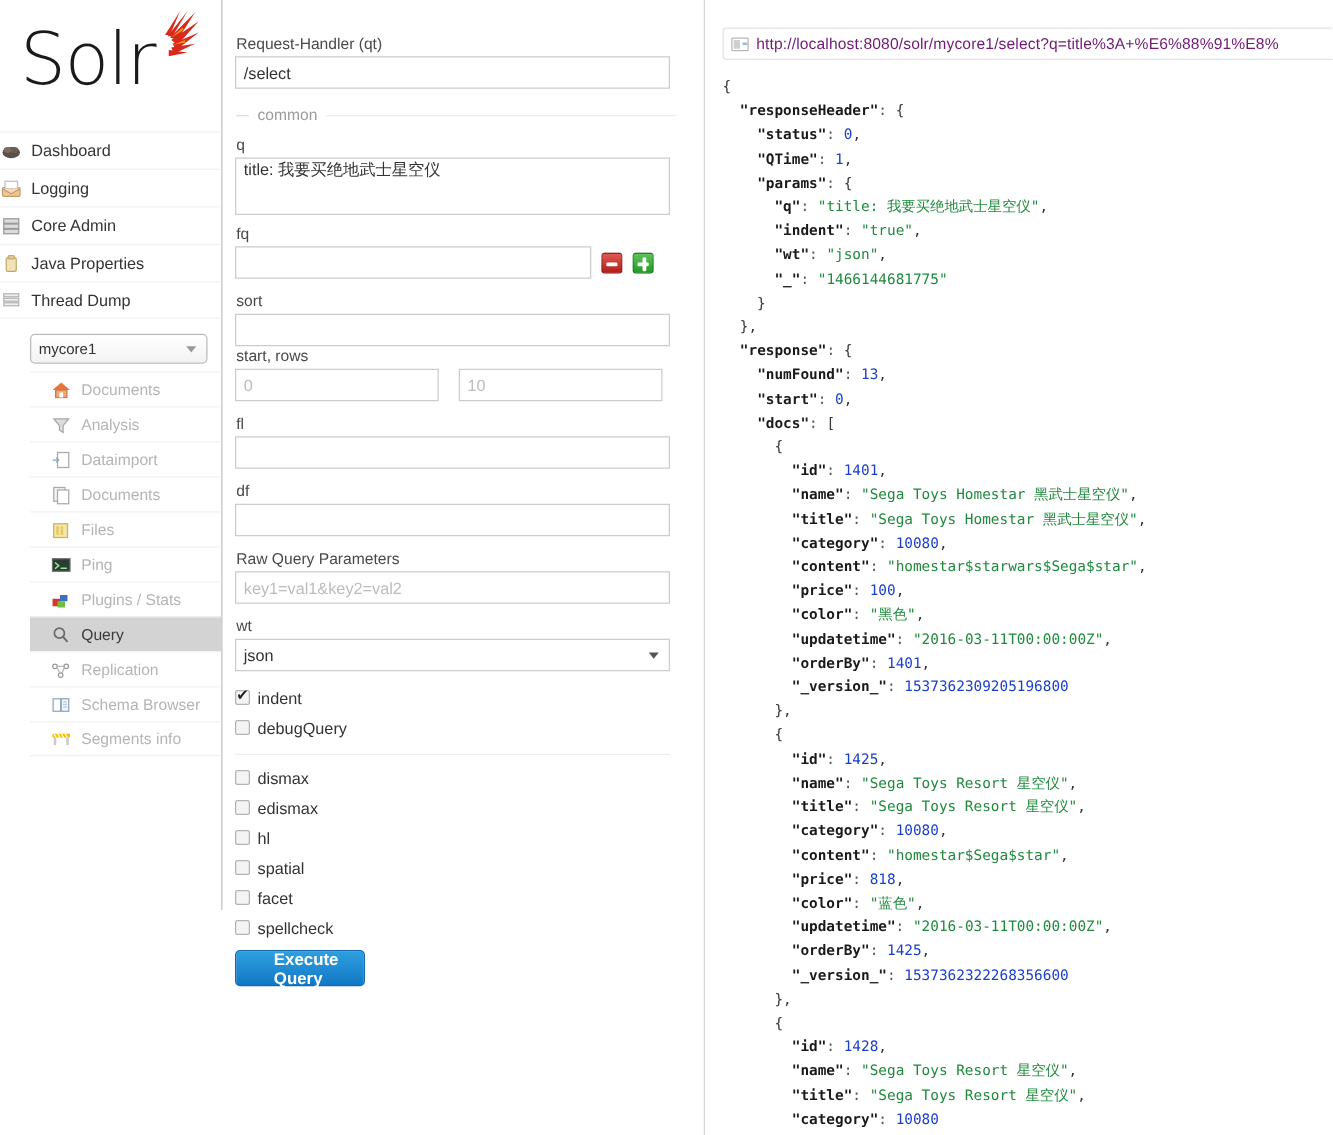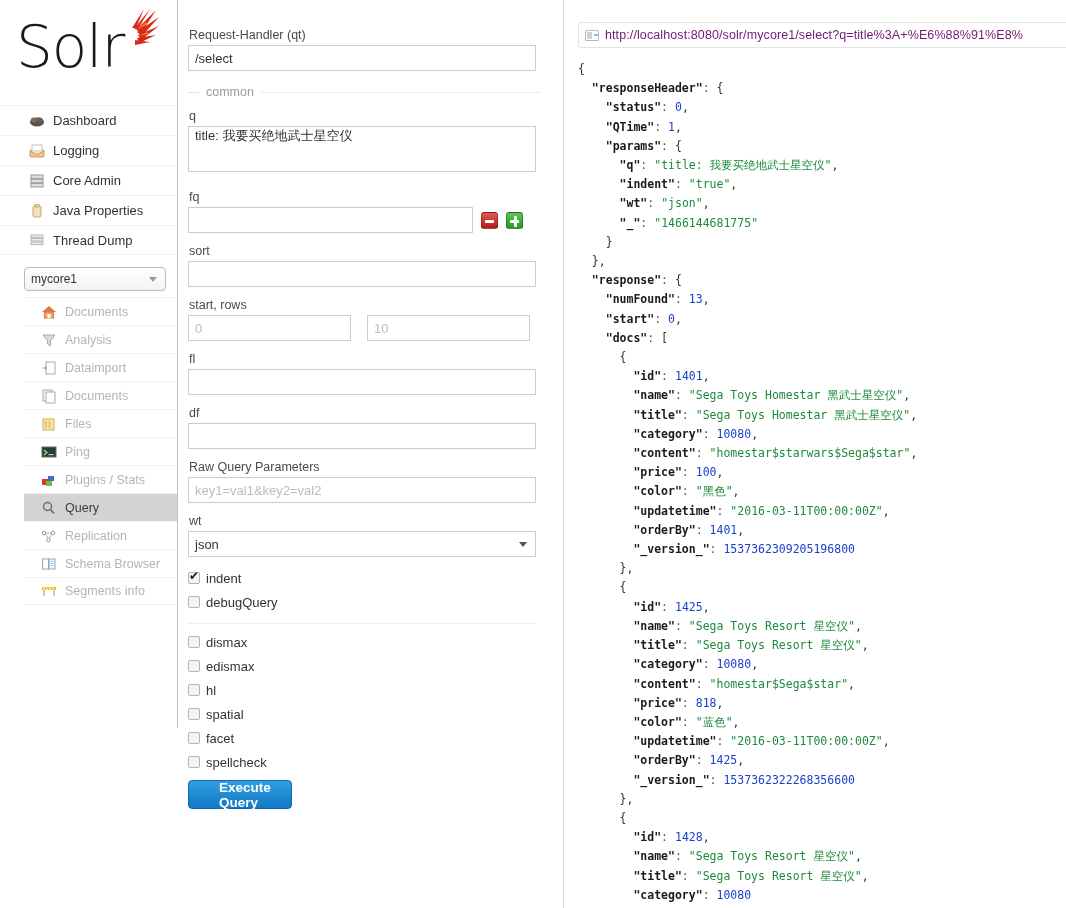--- a/index.html
+++ b/index.html
@@ -23,21 +23,21 @@
   .logo-text {
     font-family: "DejaVu Sans", sans-serif;
     font-size: 58px; font-weight: 300; color: #1a1a1a;
     letter-spacing: -1px; line-height: 1; margin-top: 8px;
   }
   .logo-burst { position: absolute; left: 106px; top: 8px; width: 54px; height: 48px; }
 
   .nav-main { margin-top: 10px; }
   .nav-item {
     display: flex; align-items: center;
-    height: 30px; padding-left: 28px;
+    height: 30px; 
     font-size: 13px; color: #333;
     border-top: 1px solid #f0f0f0;
     cursor: pointer;
   }
   .nav-item:last-child { border-bottom: 1px solid #f0f0f0; }
   .nav-ico { width: 18px; height: 16px; margin-right: 7px; position: relative; flex: 0 0 18px; }
 
   .core-select-wrap { padding: 12px 16px 6px 24px; }
   .core-select {
     width: 142px; height: 24px;
@@ -407,31 +407,31 @@
 
     <div class="fieldset-legend">
       <span class="dash"></span>
       <span>common</span>
       <span class="rule"></span>
     </div>
 
     <div class="fld-label">q</div>
     <textarea class="q-area" style="">title: 我要买绝地武士星空仪</textarea>
 
-    <div class="fld-label" style="margin-top:18px">fq</div>
+    <div class="fld-label" style="margin-top:8px">fq</div>
     <div class="row-fq">
       <input class="txt txt-fq" value="" style="">
       <div class="btn-sq btn-minus"></div>
       <div class="btn-sq btn-plus"></div>
     </div>
 
     <div class="fld-label" style="margin-top:11px">sort</div>
     <input class="txt" value="" style="">
 
-    <div class="fld-label" style="margin-top:11px">start, rows</div>
+    <div class="fld-label" style="margin-top:1px">start, rows</div>
     <div class="row-sr">
       <input class="txt txt-half" placeholder="0" style="">
       <input class="txt txt-half" placeholder="10" style="">
     </div>
 
     <div class="fld-label" style="margin-top:11px">fl</div>
     <input class="txt" value="" style="">
 
     <div class="fld-label" style="margin-top:11px">df</div>
     <input class="txt" value="" style="">

